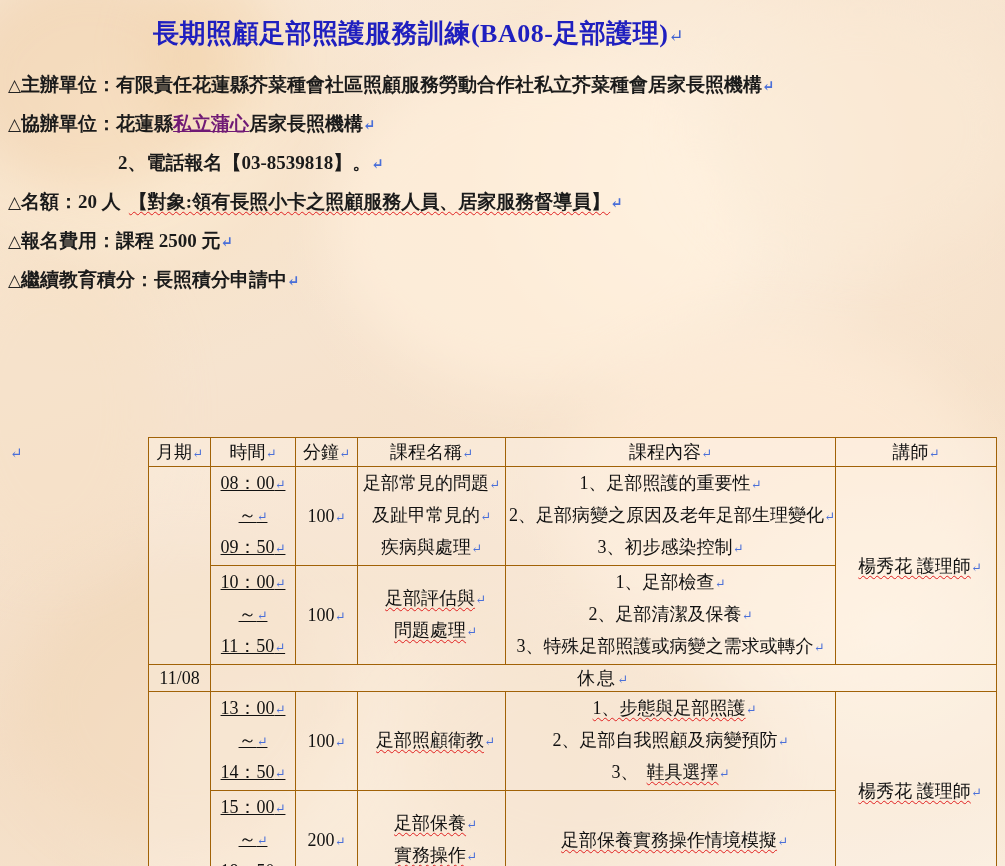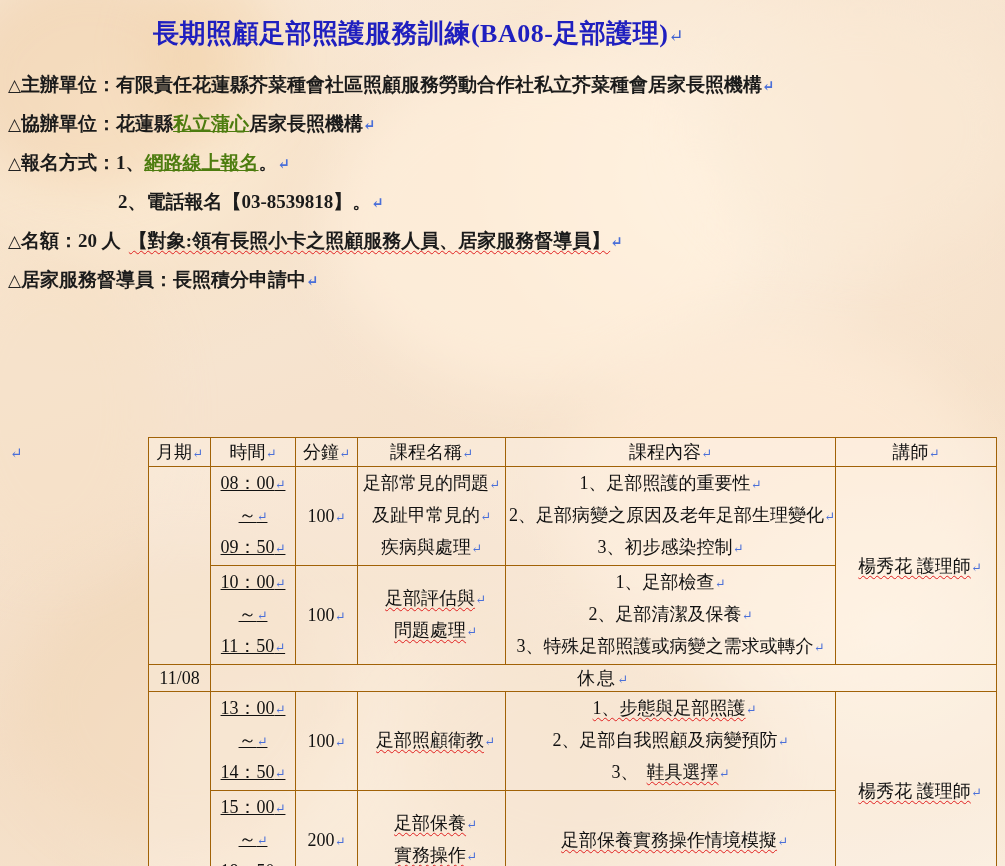--- a/index.html
+++ b/index.html
@@ -78,21 +78,21 @@
     width: 980px;
     font-size: 19px;
     color: #1b1b1b;
     line-height: 38px;
     font-weight: bold;
   }
   .line { white-space: nowrap; }
   .line .tri { color: #222; font-size: 17px; }
   .indent { padding-left: 110px; }
   .u { text-decoration: underline; }
-  .blue { color: #4d7c0f; }
+  .blue { color: #701a75; }
   .pilcrow { color: #4a6fd8; font-size: 15px; }
   .caret {
     display: inline-block;
     width: 1px;
     height: 19px;
     background: #000;
     vertical-align: -3px;
     margin: 0 1px;
   }
 
@@ -179,35 +179,35 @@
 
     <div class="line">
       <span class="tri">△</span><span>主辦單位：</span><span>有限責任花蓮縣芥菜種會社區照顧服務勞動合作社私立芥菜種會居家長照機構</span><span class="pilcrow">↵</span>
     </div>
 
     <div class="line">
       <span class="tri">△</span><span>協辦單位：</span><span>花蓮縣</span><span class="u blue">私立蒲心</span><span>居家長照機構</span><span class="pilcrow">↵</span>
     </div>
 
 
-    <div class="line">
-      <span class="tri">△</span><span>報名方式：</span><span>1、</span><span class="u blue">網路線上報名</span><span>。</span><span class="pilcrow">↵</span>
-    </div>
 
     <div class="line indent">
       <span>2、電話報名【03-8539818】。</span><span class="pilcrow">↵</span>
     </div>
 
     <div class="line">
       <span class="tri">△</span><span>名額：</span><span>20 人</span><span class="sq">【對象:領有長照小卡之照顧服務人員、居家服務督導員】</span><span class="pilcrow">↵</span>
     </div>
 
-
-    <div class="line">
-      <span class="tri">△</span><span>居家服務督導員：</span><span>長照積分申請中</span><span class="pilcrow">↵</span>
+    <div class="line">
+      <span class="tri">△</span><span>報名費用：</span><span>課程 2500 元</span><span class="pilcrow">↵</span>
+    </div>
+
+    <div class="line">
+      <span class="tri">△</span><span>繼續教育積分：</span><span>長照積分申請中</span><span class="pilcrow">↵</span>
     </div>
 
   </div>
 
   <div class="lone-pilcrow">↵</div>
 
   <table class="schedule">
     <colgroup>
       <col class="col-date">
         <col class="col-time">

